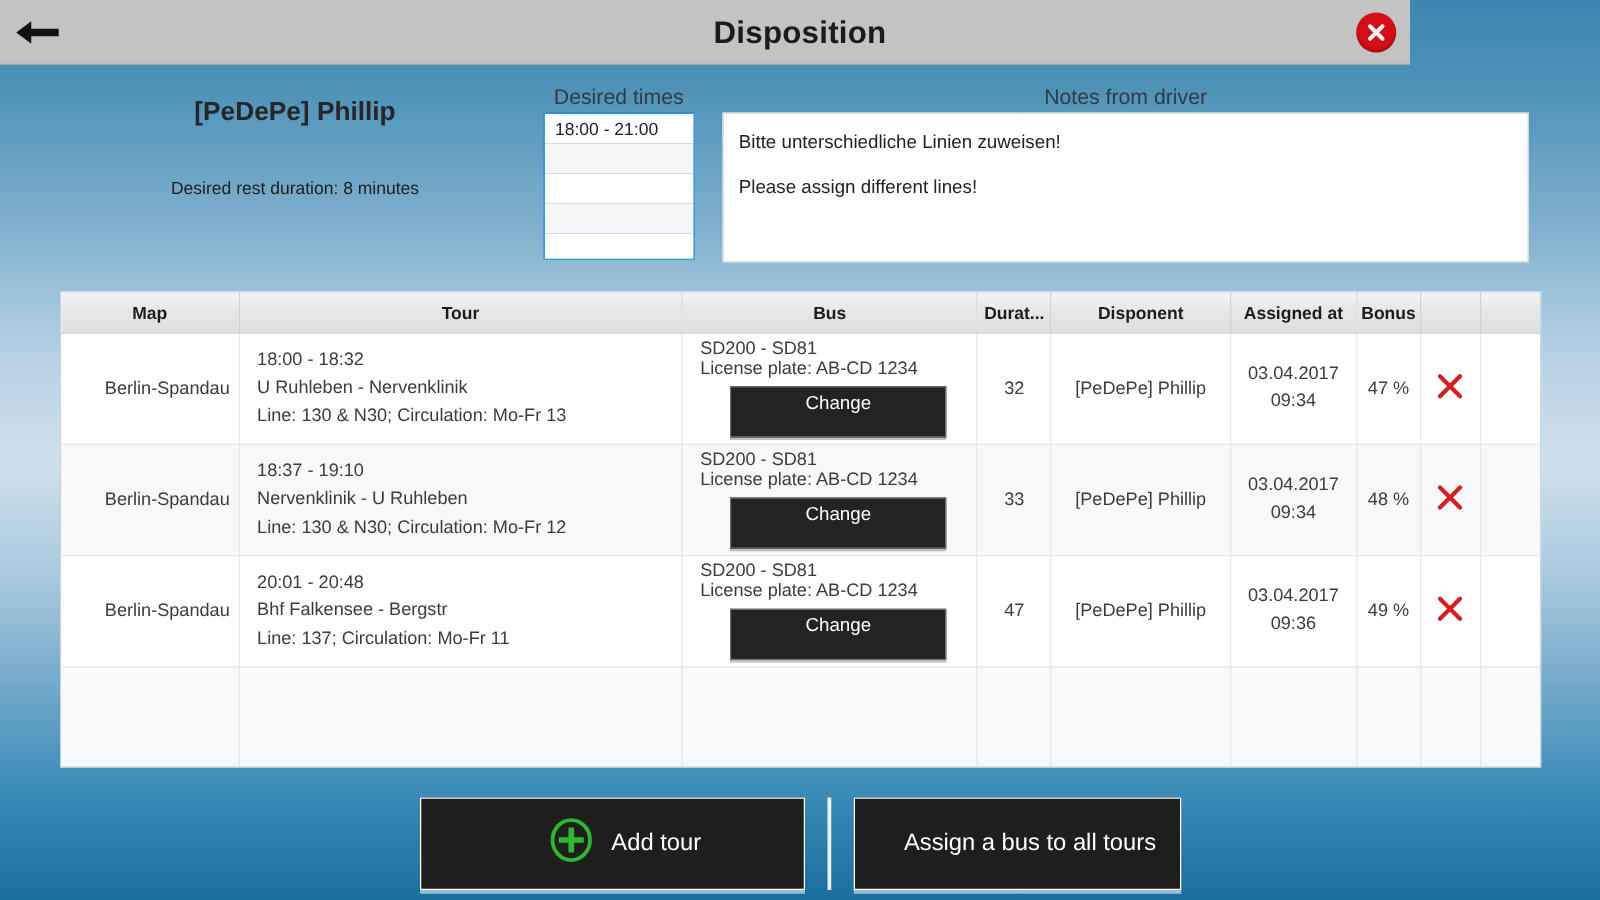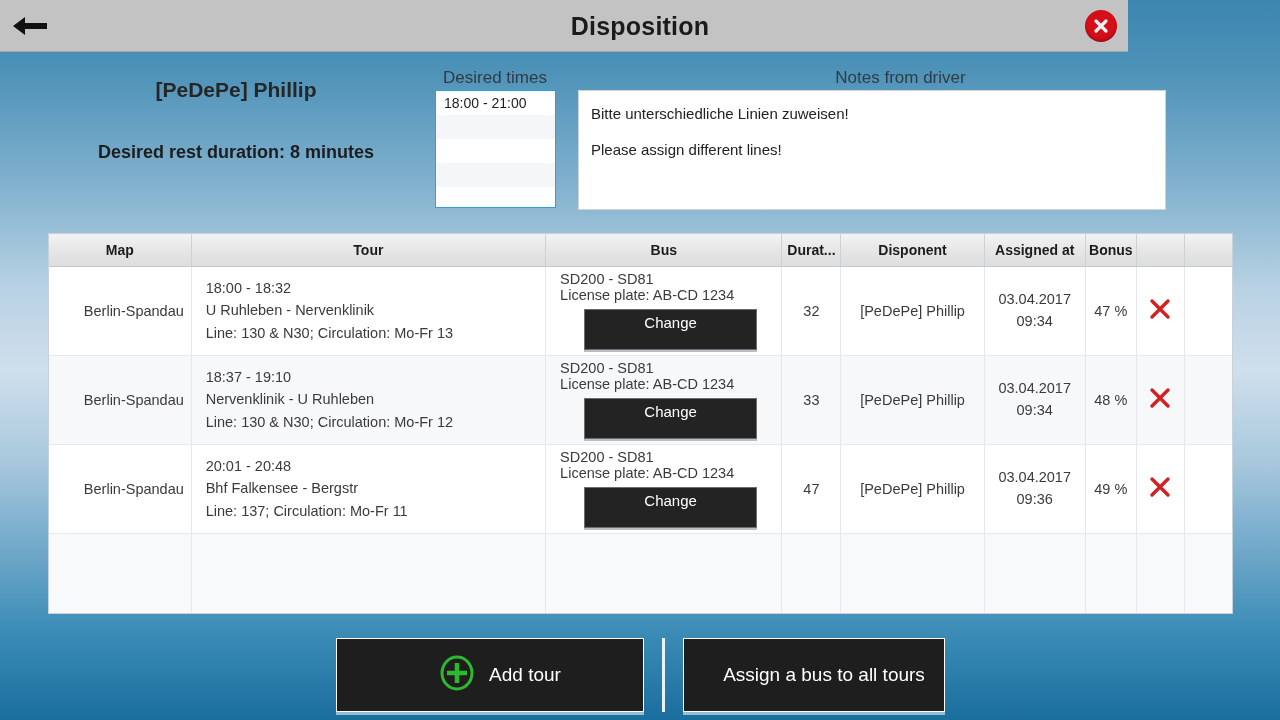--- a/index.html
+++ b/index.html
@@ -76,22 +76,22 @@
     font-weight: bold;
     margin-bottom: 20px;
   }
   .driver-duration {
     font-size: 18px;
     font-weight: normal;
     color: #3a3a3a;
     margin-bottom: 20px;
   }
   .driver-rest {
-    font-size: 18px;
-    font-weight: bold;
+    font-size: 14px;
+    font-weight: normal;
     color: #1d1d1d;
     margin-top: 40px;
   }
 
   .field-label {
     position: absolute;
     font-size: 17px;
     color: #2f3c45;
     text-align: center;
   }
@@ -114,21 +114,21 @@
     color: #1e1e1e;
     background: #ffffff;
     cursor: pointer;
   }
   .dt-filler { height: 24px; background: #ffffff; }
   .dt-filler.alt { background: #f5f6f7; }
 
   .notes-box {
     position: absolute;
     left: 578px; top: 90px;
-    width: 588px; height: 120px;
+    width: 645px; height: 120px;
     background: #ffffff;
     border: 1px solid #cdd4d9;
     padding: 12px 12px 0 12px;
     font-size: 15px;
     color: #222;
     line-height: 1.45;
     overflow: hidden;
   }
   .notes-box p { margin-bottom: 14px; }
 

